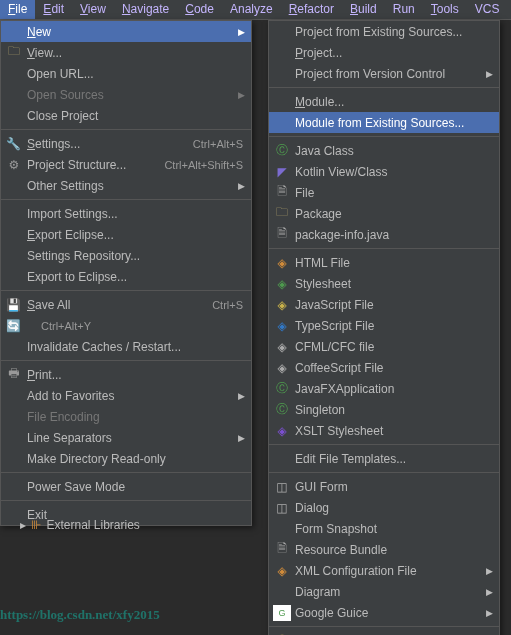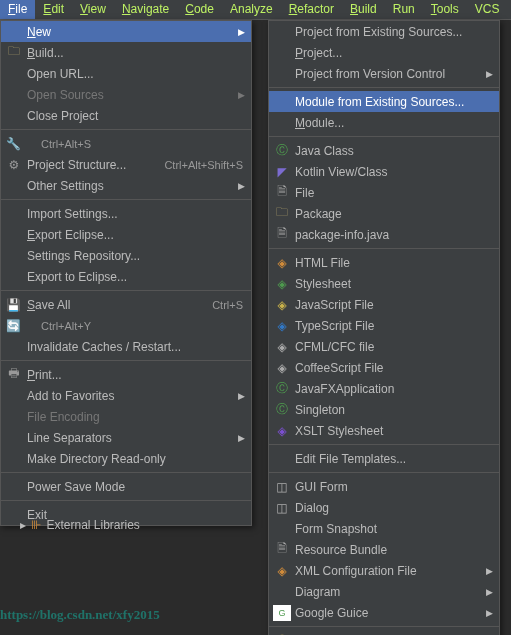--- a/index.html
+++ b/index.html
@@ -1,19 +1,19 @@
 <!DOCTYPE html>
 <html><head>
 <meta charset="utf-8">
 <style>
 * { margin: 0; padding: 0; box-sizing: border-box; font-family: "Segoe UI", Tahoma, sans-serif; font-size: 12px; }
 body { width: 511px; height: 635px; background: #2b2b2b; color: #bbbbbb; overflow: hidden; position: relative; }
 
 .menubar { display: flex; background: #3c3f41; height: 20px; border-bottom: 1px solid #555; }
-.menubar-item { padding: 2px 8px; cursor: pointer; color: #bef264; }
+.menubar-item { padding: 2px 8px; cursor: pointer; color: #c4b5fd; }
 .menubar-item.active { background: #4b6eaf; color: #fff; }
 .underline::first-letter { text-decoration: underline; }
 
 .dropdown { position: absolute; background: #3c3f41; border: 1px solid #555; box-shadow: 2px 2px 6px rgba(0,0,0,0.5); }
 .file-menu { left: 0; top: 20px; width: 252px; }
 .new-menu { left: 268px; top: 20px; width: 232px; }
 
 .menu-item { display: flex; align-items: center; height: 21px; padding: 0 8px 0 4px; position: relative; cursor: pointer; }
 .menu-item.highlight { background: #4b6eaf; color: #fff; }
 .menu-item.disabled { color: #777; }
@@ -68,38 +68,39 @@
 </div>
 
 <div class="dropdown file-menu">
   <div class="menu-item highlight">
     <span class="mi-icon"></span>
     <span class="mi-label underline">New</span>
     <span class="mi-arrow">▶</span>
   </div>
   <div class="menu-item">
     <span class="mi-icon ic-folder">🗀</span>
-    <span class="mi-label underline">Build...</span>
+    <span class="mi-label underline">View...</span>
   </div>
   <div class="menu-item">
     <span class="mi-icon"></span>
     <span class="mi-label">Open URL...</span>
   </div>
   <div class="menu-item disabled">
     <span class="mi-icon"></span>
     <span class="mi-label">Open Sources</span>
     <span class="mi-arrow">▶</span>
   </div>
   <div class="menu-item">
     <span class="mi-icon"></span>
     <span class="mi-label">Close Project</span>
   </div>
   <div class="menu-sep"></div>
   <div class="menu-item">
     <span class="mi-icon ic-wrench">🔧</span>
+    <span class="mi-label underline">Settings...</span>
     <span class="mi-shortcut">Ctrl+Alt+S</span>
   </div>
   <div class="menu-item">
     <span class="mi-icon ic-wrench">⚙</span>
     <span class="mi-label">Project Structure...</span>
     <span class="mi-shortcut">Ctrl+Alt+Shift+S</span>
   </div>
   <div class="menu-item">
     <span class="mi-icon"></span>
     <span class="mi-label">Other Settings</span>
@@ -179,27 +180,27 @@
   <div class="menu-item">
       <span class="mi-icon"></span>
       <span class="mi-label underline">Project...</span>
     </div>
   <div class="menu-item">
       <span class="mi-icon"></span>
       <span class="mi-label">Project from Version Control</span>
       <span class="mi-arrow">▶</span>
     </div>
   <div class="menu-sep"></div>
+  <div class="menu-item">
+      <span class="mi-icon"></span>
+      <span class="mi-label underline">Module...</span>
+    </div>
   <div class="menu-item highlight">
       <span class="mi-icon"></span>
       <span class="mi-label">Module from Existing Sources...</span>
-    </div>
-  <div class="menu-item">
-      <span class="mi-icon"></span>
-      <span class="mi-label underline">Module...</span>
     </div>
   <div class="menu-sep"></div>
   <div class="menu-item">
       <span class="mi-icon ic-class">Ⓒ</span>
       <span class="mi-label">Java Class</span>
     </div>
   <div class="menu-item">
       <span class="mi-icon ic-kotlin">◤</span>
       <span class="mi-label">Kotlin View/Class</span>
     </div>

